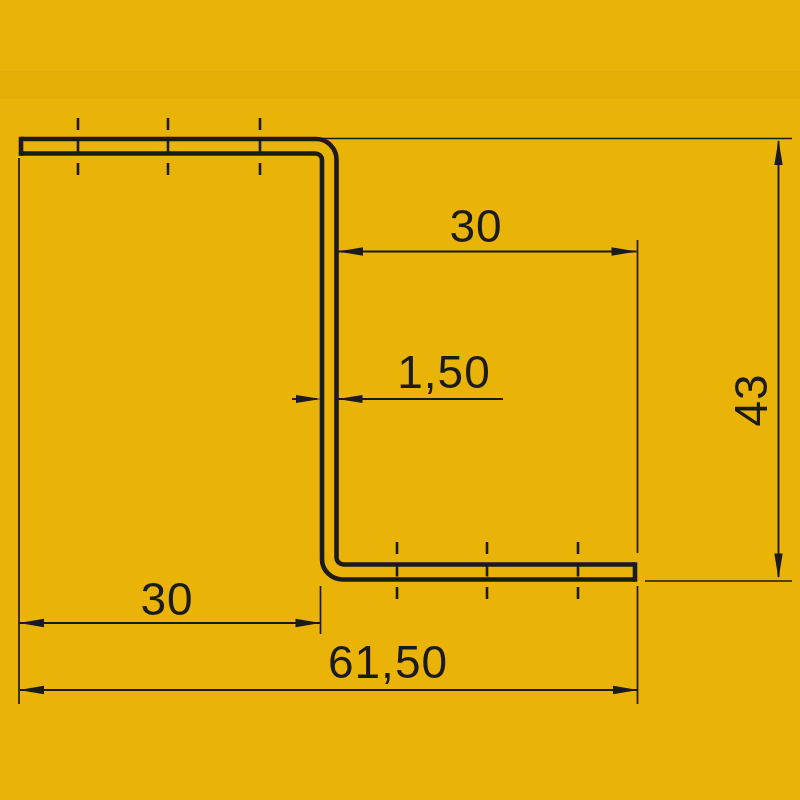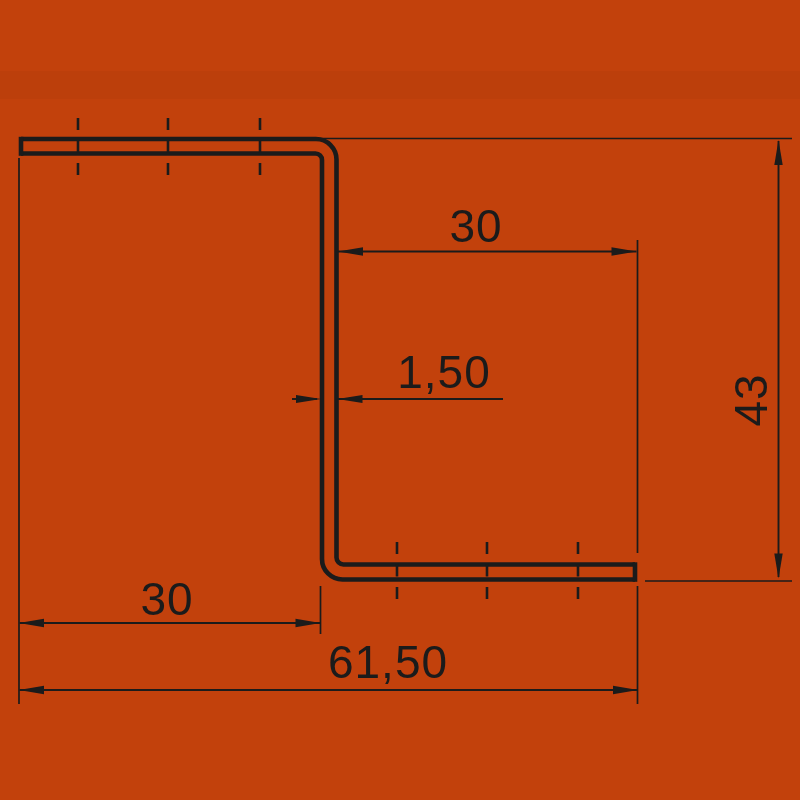--- a/index.html
+++ b/index.html
@@ -4,21 +4,21 @@
 <style>
   html, body {
     margin: 0;
     padding: 0;
     background: #ffffff;
   }
   .canvas {
     position: relative;
     width: 800px;
     height: 800px;
-    background: #c2410c;
+    background: #eab308;
     overflow: hidden;
     font-family: "Liberation Sans", sans-serif;
   }
   svg text {
     font-family: "Liberation Sans", sans-serif;
     font-size: 46px;
     letter-spacing: 1px;
     fill: #1b1b1b;
   }
   .profile-stroke {

